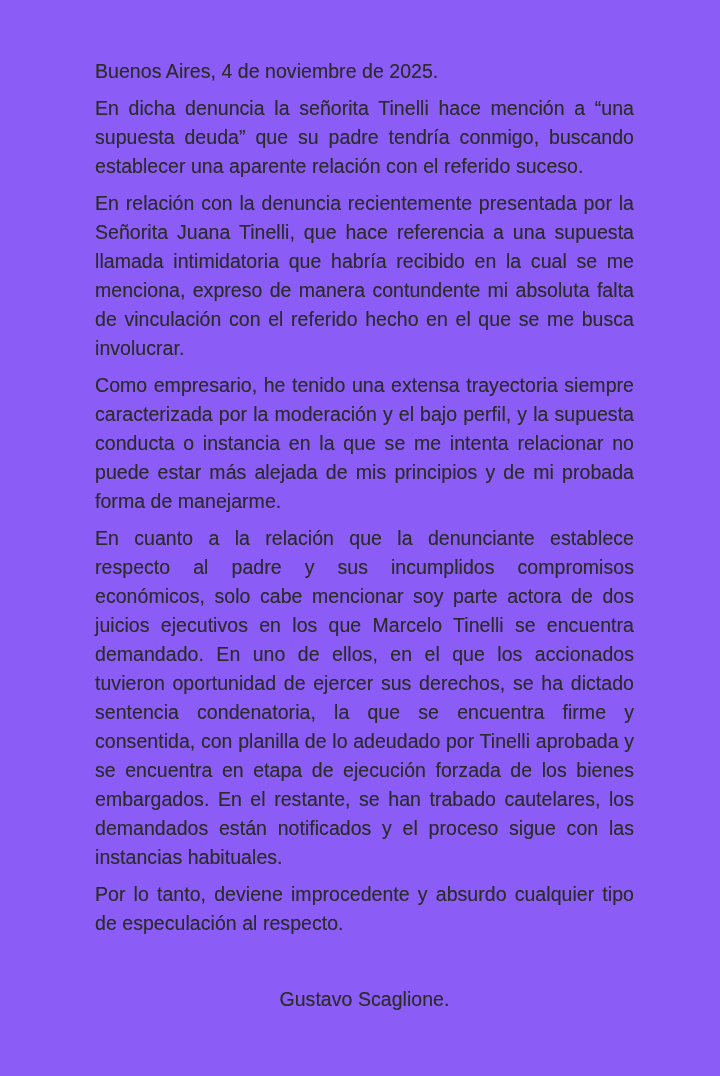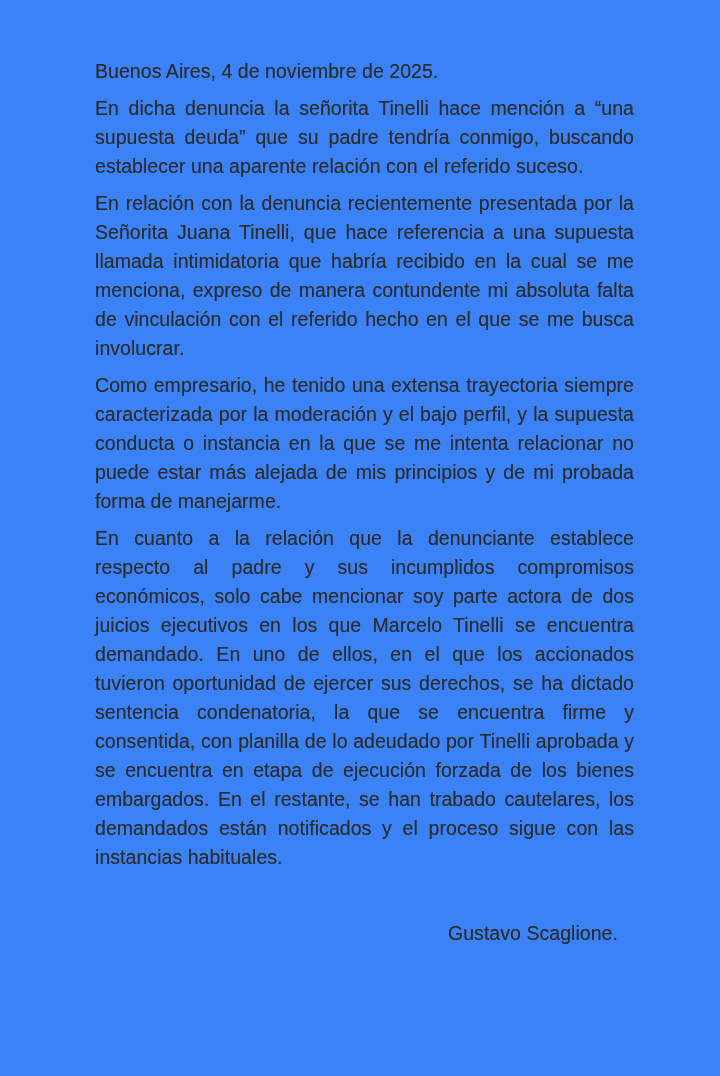--- a/index.html
+++ b/index.html
@@ -12,21 +12,21 @@
     width: 720px;
     height: 1076px;
     overflow: hidden;
     font-family: "Liberation Sans", sans-serif;
   }
 
   .page {
     position: relative;
     width: 720px;
     height: 1076px;
-    background: #3b82f6;
+    background: #8b5cf6;
   }
 
   .doc-body {
     position: absolute;
     left: 95px;
     top: 57px;
     width: 539px;
   }
 
   .para {
@@ -48,43 +48,44 @@
   
   .para, .signature {
     text-shadow: 0 0 0.45px rgba(60,60,60,0.55);
   }
 
   .signature-block {
     margin-top: 47px;
   }
 
   .signature {
-    margin: 16px;
+    margin: 0;
     font-size: 19.5px;
     line-height: 29px;
     color: #2b2b2b;
-    text-align: right;
+    text-align: center;
     letter-spacing: 0.05px;
   }
 </style>
 </head>
 <body>
 
 <div class="page">
   <div class="doc-body">
 
     <p class="para no-justify">Buenos Aires, 4 de noviembre de 2025.</p>
 
     <p class="para">En dicha denuncia la señorita Tinelli hace mención a “una supuesta deuda” que su padre tendría conmigo, buscando establecer una aparente relación con el referido suceso.</p>
 
     <p class="para">En relación con la denuncia recientemente presentada por la Señorita Juana Tinelli, que hace referencia a una supuesta llamada intimidatoria que habría recibido en la cual se me menciona, expreso de manera contundente mi absoluta falta de vinculación con el referido hecho en el que se me busca involucrar.</p>
 
     <p class="para">Como empresario, he tenido una extensa trayectoria siempre caracterizada por la moderación y el bajo perfil, y la supuesta conducta o instancia en la que se me intenta relacionar no puede estar más alejada de mis principios y de mi probada forma de manejarme.</p>
 
     <p class="para">En cuanto a la relación que la denunciante establece respecto al padre y sus incumplidos compromisos económicos, solo cabe mencionar soy parte actora de dos juicios ejecutivos en los que Marcelo Tinelli se encuentra demandado. En uno de ellos, en el que los accionados tuvieron oportunidad de ejercer sus derechos, se ha dictado sentencia condenatoria, la que se encuentra firme y consentida, con planilla de lo adeudado por Tinelli aprobada y se encuentra en etapa de ejecución forzada de los bienes embargados. En el restante, se han trabado cautelares, los demandados están notificados y el proceso sigue con las instancias habituales.</p>
 
+    <p class="para">Por lo tanto, deviene improcedente y absurdo cualquier tipo de especulación al respecto.</p>
 
     <div class="signature-block">
       <p class="signature">Gustavo Scaglione.</p>
     </div>
 
   </div>
 </div>
 
 </body></html>

